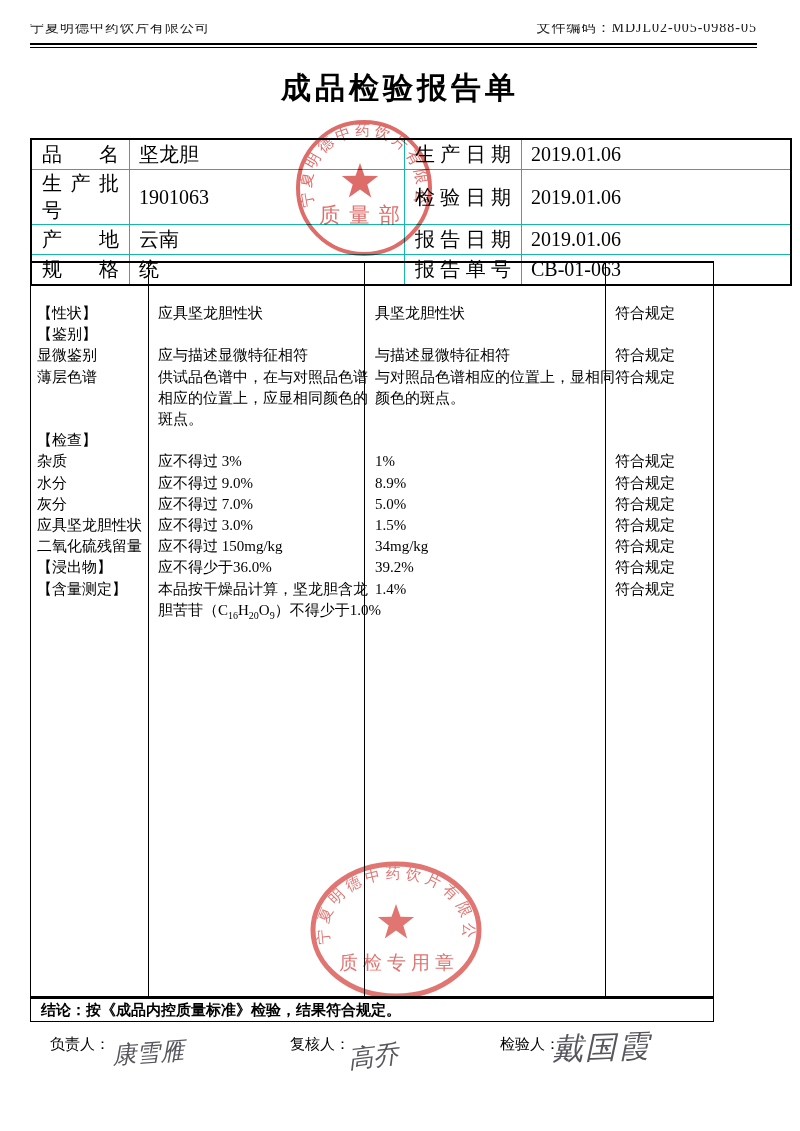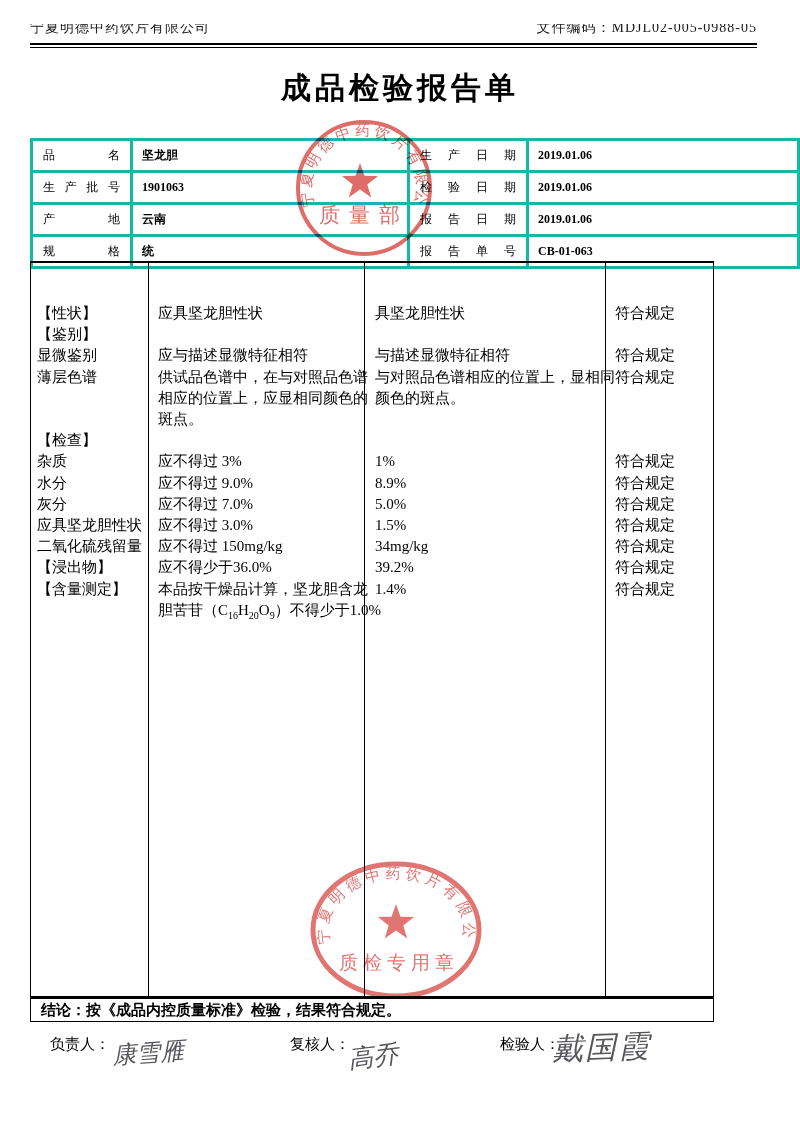--- a/index.html
+++ b/index.html
@@ -11,24 +11,24 @@
   .runhead{position:absolute;top:24px;left:30px;width:727px;height:17px;overflow:hidden;}
   .runhead .inner{position:absolute;top:-6px;left:0;right:0;display:flex;justify-content:space-between;
     font-size:14px;line-height:20px;color:#1a1a1a;letter-spacing:1px;}
   .rule-a{position:absolute;top:43px;left:30px;width:727px;height:2px;background:#000;}
   .rule-b{position:absolute;top:47px;left:30px;width:727px;height:1px;background:#000;}
   
   .title{position:absolute;top:68px;left:0;width:800px;text-align:center;
     font-size:30px;font-weight:bold;letter-spacing:4px;}
   
   .info{position:absolute;top:138px;left:30px;border-collapse:collapse;table-layout:fixed;}
-  .info td{border:3px solid #14b8a6;height:29px;font-size:12px;padding:0;vertical-align:middle;}
+  .info td{border:1px solid #14b8a6;height:29px;font-size:20px;padding:0;vertical-align:middle;}
   .info{border:2px solid #000;}
   .info .lab{padding:0 10px;text-align:justify;text-align-last:justify;}
-  .info .val{padding:0 9px;font-weight:bold;}
+  .info .val{padding:0 9px;}
   .w1{width:77px;} .w2{width:256px;} .w3{width:96px;} .w4{width:250px;}
   
   .mtable{position:absolute;left:30px;top:261px;width:684px;height:736px;box-sizing:border-box;
     border:1px solid #000;border-top:2px solid #000;}
   .vline{position:absolute;top:0;bottom:0;width:1px;background:#000;}
   .vl1{left:117px;} .vl2{left:333px;} .vl3{left:574px;}
   .mhead{position:absolute;top:5px;left:0;right:0;display:flex;font-size:15px;}
   .mhead span{display:block;text-align:center;text-decoration:underline;text-underline-offset:3px;}
   .hc1{width:118px;} .hc2{width:216px;} .hc3{width:241px;} .hc4{width:107px;}
   .mbody{position:absolute;top:40px;left:0;right:0;font-size:15px;line-height:21.2px;}

